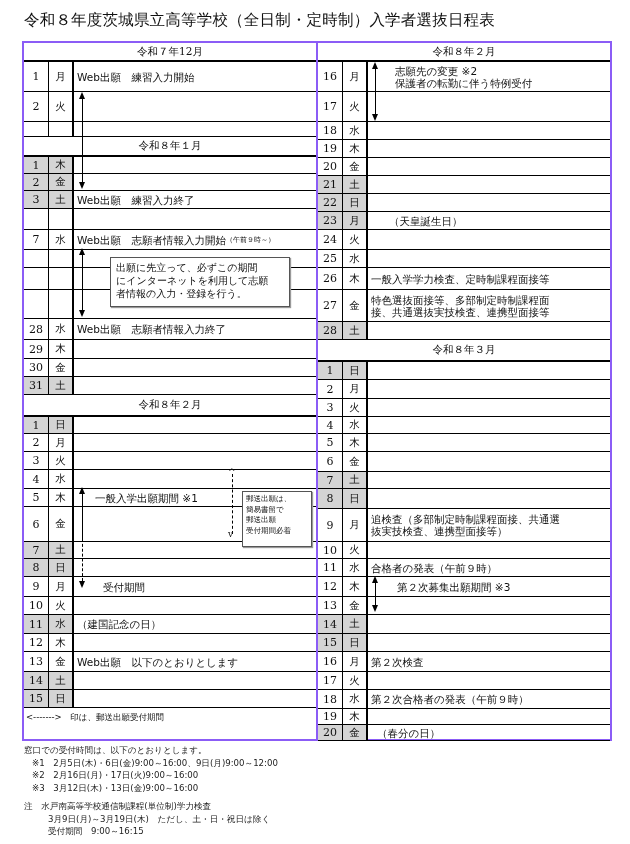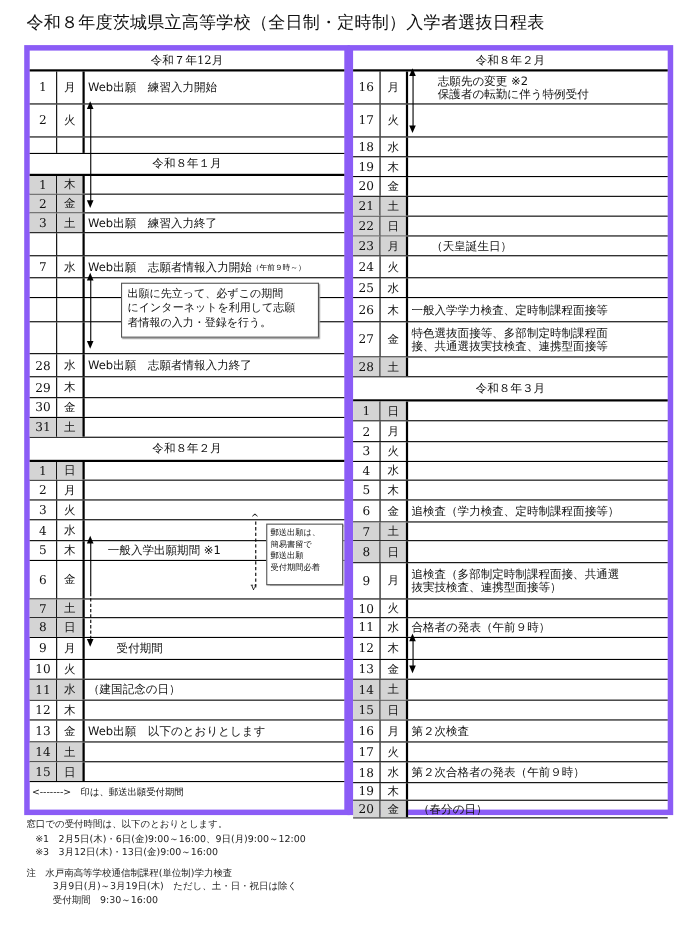--- a/index.html
+++ b/index.html
@@ -1,19 +1,19 @@
 <!DOCTYPE html>
 <html><head>
 <meta charset="utf-8">
 <style>
   html, body { margin:0; padding:0; background:#fff; }
   body { width:630px; height:844px; position:relative; overflow:hidden;
          font-family:"DejaVu Serif", "Liberation Serif", serif; color:#111; }
   .title { position:absolute; left:24px; top:10px; font-size:15.5px; font-family:"DejaVu Sans", sans-serif; letter-spacing:0.2px; }
-  .tbl { position:absolute; border:5px solid #8b5cf6; box-sizing:border-box; }
+  .tbl { position:absolute; border:2px solid #8b5cf6; box-sizing:border-box; }
   .row { position:absolute; left:0; right:0; border-bottom:1px solid #000; box-sizing:border-box; }
   .hdr { text-align:center; font-size:10.5px; border-bottom:2px solid #000; display:flex; align-items:center; justify-content:center; }
   .day, .wd { position:absolute; top:0; bottom:0; display:flex; align-items:center; justify-content:center; font-size:11px; border-right:1px solid #000; box-sizing:border-box; }
   .day { left:0; width:25px; }
   .wd { left:25px; width:25px; font-family:"DejaVu Sans", sans-serif; font-size:10.5px; border-right:2px solid #000; }
   .shade .day, .shade .wd { background:#d4d4d4; }
   .ct { position:absolute; left:51px; right:0; top:0; bottom:0; display:flex; align-items:center; padding-left:2px; font-size:10.5px; font-family:"DejaVu Sans", sans-serif; line-height:12px; white-space:pre-line; }
   .small { font-size:7px; }
   .arrow { position:absolute; width:1px; background:#000; }
   .arrow.dash { background:none; border-left:1px dashed #000; width:0; }
@@ -277,21 +277,20 @@
       <div class="ct"><span></span></div>
     </div>
     <div class="row" style="top: 391px; height: 18px;">
       <div class="day">5</div>
       <div class="wd">木</div>
       <div class="ct"><span></span></div>
     </div>
     <div class="row" style="top: 409px; height: 20px;">
       <div class="day">6</div>
       <div class="wd">金</div>
-      <div class="ct"><span>追検査（学力検査、定時制課程面接等）</span></div>
     </div>
     <div class="row shade" style="top: 429px; height: 17px;">
       <div class="day">7</div>
       <div class="wd">土</div>
       <div class="ct"><span></span></div>
     </div>
     <div class="row shade" style="top: 446px; height: 20px;">
       <div class="day">8</div>
       <div class="wd">日</div>
       <div class="ct"><span></span></div>
@@ -308,20 +307,21 @@
       <div class="ct"><span></span></div>
     </div>
     <div class="row" style="top: 516px; height: 18px;">
       <div class="day">11</div>
       <div class="wd">水</div>
       <div class="ct"><span>合格者の発表（午前９時）</span></div>
     </div>
     <div class="row" style="top: 534px; height: 20px;">
       <div class="day">12</div>
       <div class="wd">木</div>
+      <div class="ct" style="padding-left: 28px;"><span>第２次募集出願期間 ※3</span></div>
     </div>
     <div class="row" style="top: 554px; height: 18px;">
       <div class="day">13</div>
       <div class="wd">金</div>
       <div class="ct"><span></span></div>
     </div>
     <div class="row shade" style="top: 572px; height: 19px;">
       <div class="day">14</div>
       <div class="wd">土</div>
       <div class="ct"><span></span></div>
@@ -354,24 +354,25 @@
     <div class="row shade" style="top: 682px; height: 16px;">
       <div class="day">20</div>
       <div class="wd">金</div>
       <div class="ct" style="padding-left: 8px;"><span>（春分の日）</span></div>
     </div>
   </div>
 
 <div class="notes" style="left:24px; top:744px;">
   <div>窓口での受付時間は、以下のとおりとします。</div>
   <div style="padding-left:8px">※1　2月5日(木)・6日(金)9:00～16:00、9日(月)9:00～12:00</div>
+  <div style="padding-left:8px">※2　2月16日(月)・17日(火)9:00～16:00</div>
   <div style="padding-left:8px">※3　3月12日(木)・13日(金)9:00～16:00</div>
   <div style="margin-top:6px">注　水戸南高等学校通信制課程(単位制)学力検査</div>
   <div style="padding-left:24px">3月9日(月)～3月19日(木)　ただし、土・日・祝日は除く</div>
-  <div style="padding-left:24px">受付期間　9:30～16:00</div>
+  <div style="padding-left:24px">受付期間　9:00～16:15</div>
 </div>
 
 <div class="arrow" style="left: 82px; top: 96px; height: 88px;"></div>
 <div class="ah-up" style="left: 79px; top: 92px;"></div>
 <div class="ah-dn" style="left: 79px; top: 182px;"></div>
 <div class="arrow" style="left: 82px; top: 252px; height: 60px;"></div>
 <div class="ah-up" style="left: 79px; top: 248px;"></div>
 <div class="ah-dn" style="left: 79px; top: 310px;"></div>
 <div class="arrow" style="left: 82px; top: 491px; height: 48px;"></div>
 <div class="arrow dash" style="left: 82px; top: 539px; height: 42px;"></div>
@@ -382,16 +383,16 @@
 <div class="" style="position: absolute; left: 228px; top: 530px; font-size: 9px; line-height: 9px;">v</div>
 <div class="arrow" style="left: 375px; top: 66px; height: 50px;"></div>
 <div class="ah-up" style="left: 372px; top: 62px;"></div>
 <div class="ah-dn" style="left: 372px; top: 114px;"></div>
 <div class="arrow" style="left: 375px; top: 580px; height: 28px;"></div>
 <div class="ah-up" style="left: 372px; top: 576px;"></div>
 <div class="ah-dn" style="left: 372px; top: 605px;"></div>
 <div class="callout" style="left: 110px; top: 257px; width: 180px; height: 50px; white-space: pre-line;">出願に先立って、必ずこの期間
 にインターネットを利用して志願
 者情報の入力・登録を行う。</div>
-<div class="callout sm" style="left: 242px; top: 476px; width: 70px; height: 56px; white-space: pre-line;">郵送出願は、
+<div class="callout sm" style="left: 242px; top: 491px; width: 70px; height: 56px; white-space: pre-line;">郵送出願は、
 簡易書留で
 郵送出願
 受付期間必着</div>
 
 </body></html>

